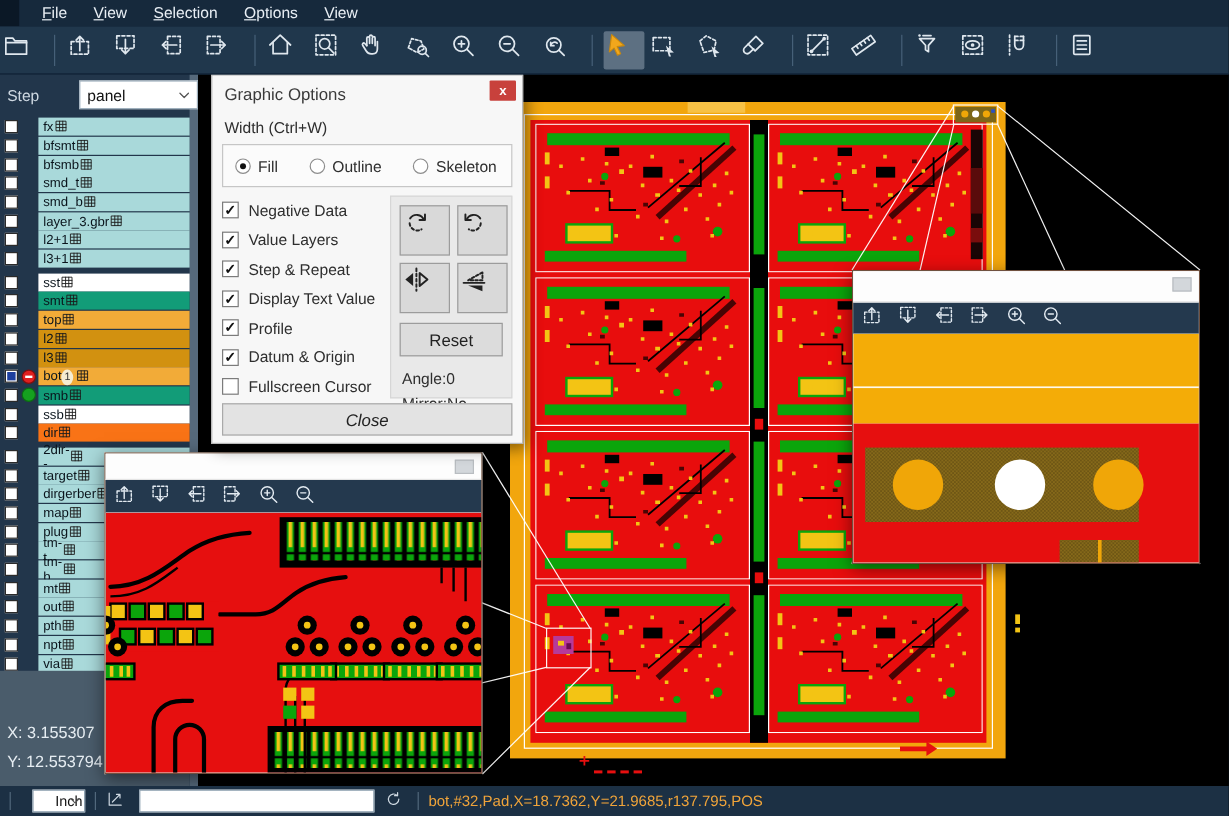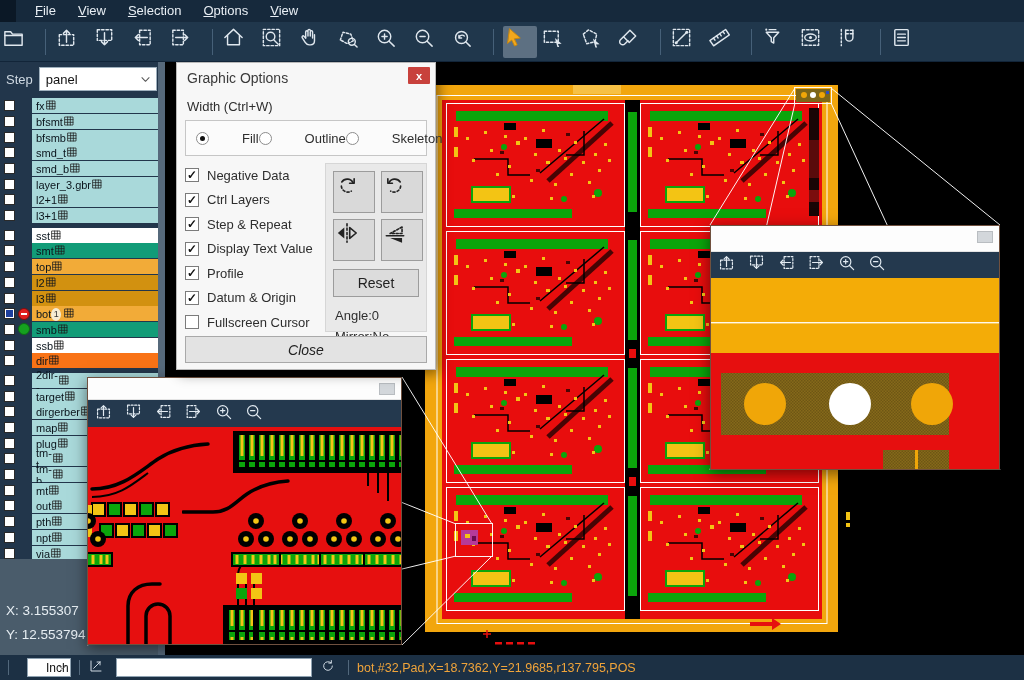--- a/index.html
+++ b/index.html
@@ -19,21 +19,21 @@
   .tb { width:34px; height:32px; display:flex; align-items:center; justify-content:center;
     color:#dfe7ee; margin:0 2px; border-radius:2px; }
   .tb svg { width:23px; height:23px; }
   .tb.active { background:#5d7082; }
   .tsep { width:1px; height:26px; background:#466078; margin:0 7px; }
 
   
   .sidebar { position:absolute; left:0; top:62px; width:165px; height:593px;
     background:#22364b; z-index:6; }
   .sidebar .edge { position:absolute; right:0; top:0; width:7px; height:100%; background:#56697b; }
-  .stepbar { height:34px; display:flex; align-items:center; padding-left:6px; }
+  .stepbar { height:34px; display:flex; align-items:center; padding-left:6px;gap:27px; }
   .steplabel { color:#cfd9e2; font-size:13px; margin-right:6px; }
   .stepselect { width:118px; height:24px; background:#fff; border:1px solid #9fb0bd;
     display:flex; align-items:center; font-size:13px; color:#111; padding-left:6px; position:relative; }
   .stepselect .chev { position:absolute; right:2px; top:3px; width:17px; height:17px; color:#555; }
   .stepselect .chev svg { width:17px; height:17px; }
   .layer-list { padding-top:2px; }
   .lrow { display:flex; align-items:center; height:15.6px; margin-bottom:0.1px; }
   .lrow .cb { width:11px; height:11px; background:#fff; border:1px solid #2a2a2a; margin-left:4px; flex:none; position:relative; }
   .lrow .cb.on::after { content:""; position:absolute; left:1px; top:1px; right:1px; bottom:1px; background:#1d3f9e; }
   .lrow .ind { width:12px; height:12px; border-radius:50%; margin-left:3px; flex:none; visibility:hidden; position:relative; }
@@ -97,21 +97,21 @@
 
   
   .dialog { position:absolute; left:176px; top:62px; width:260px; height:308px; background:#f7f7f7;
     border:1px solid #b9b9b9; box-shadow:3px 4px 12px rgba(0,0,0,.45); z-index:20; font-size:13px; color:#2e2e2e; }
   .dtitle { height:30px; display:flex; align-items:center; padding-left:10px; font-size:14px; color:#3a3a3a; }
   .dclose { position:absolute; top:4px; right:5px; width:22px; height:17px; background:#c8413c; color:#fff;
     font-size:11px; font-weight:bold; display:flex; align-items:center; justify-content:center; border-radius:1px; }
   .dwidth { padding:6px 0 4px 10px; }
   .groupbox { margin:2px 8px 0 8px; border:1px solid #c6c6c6; height:36px; display:flex; align-items:center;
     justify-content:space-between; padding:0 12px 0 10px; background:#fbfbfb; }
-  .radio { display:flex; align-items:center;gap:27px; }
+  .radio { display:flex; align-items:center; }
   .radio .rc { width:13px; height:13px; border-radius:50%; border:1px solid #8d8d8d; background:#fff;
     margin-right:6px; position:relative; }
   .radio.on .rc::after { content:""; position:absolute; left:3px; top:3px; width:5px; height:5px; border-radius:50%; background:#111; }
   .checkcol { position:absolute; left:8px; top:100px; width:140px; }
   .chk { display:flex; align-items:center; height:24.5px; }
   .chk .cbx { width:14px; height:14px; background:#fff; border:1px solid #7b7b7b; margin-right:8px;
     display:flex; align-items:center; justify-content:center; font-size:12px; font-weight:bold; color:#111; line-height:12px; }
   .tpanel { position:absolute; right:8px; top:100px; width:102px; height:169px; background:#e9e9e9; border:1px solid #d6d6d6; }
   .tgrid { display:grid; grid-template-columns:42px 42px; grid-gap:6px; padding:7px 0 0 7px; }
   .tbtn { width:42px; height:42px; background:#d9d9d9; border:1px solid #9c9c9c; color:#222;
@@ -1086,21 +1086,21 @@
       </div>
     <div class="checkcol">
 
         <div class="chk">
           <span class="cbx">✓</span>
           <span>Negative Data</span>
         </div>
 
         <div class="chk">
           <span class="cbx">✓</span>
-          <span>Ctrl Layers</span>
+          <span>Value Layers</span>
         </div>
 
         <div class="chk">
           <span class="cbx">✓</span>
           <span>Step &amp; Repeat</span>
         </div>
 
         <div class="chk">
           <span class="cbx">✓</span>
           <span>Display Text Value</span>

